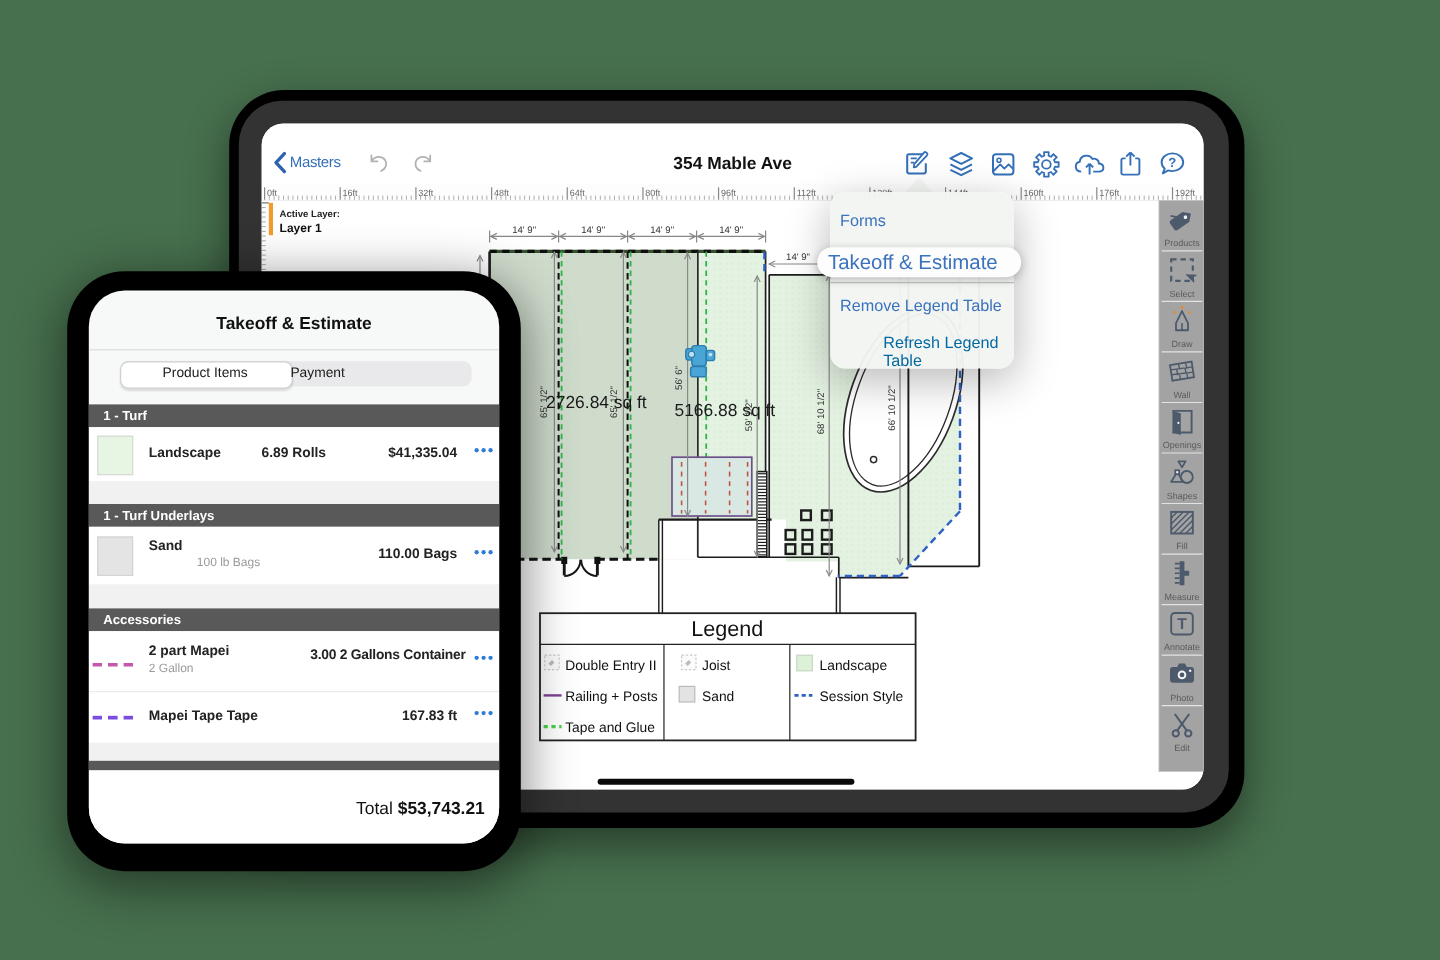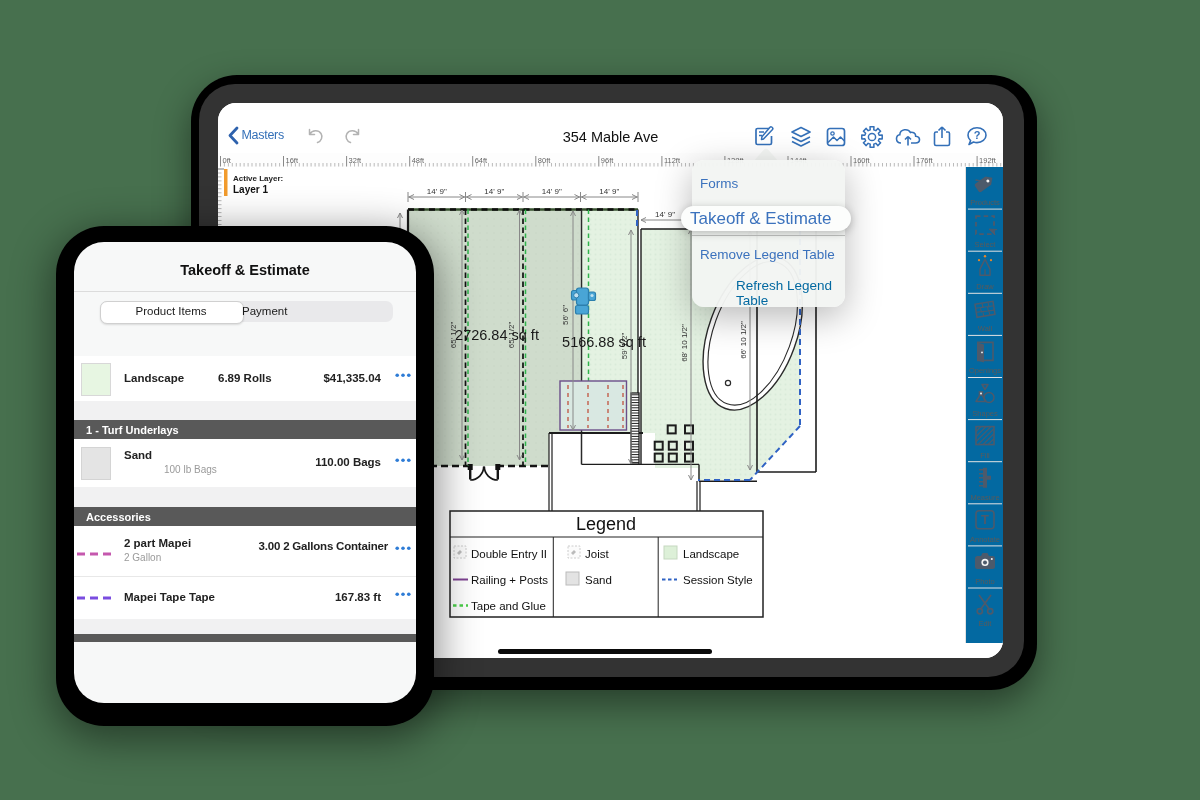--- a/index.html
+++ b/index.html
@@ -22,21 +22,21 @@
       <path d="M10 2 L3 9.5 L10 17" fill="none" stroke="#2e62ad" stroke-width="2.8" stroke-linecap="round" stroke-linejoin="round"></path>
     </svg>
     <div class="abs" style="left:23.5px;top:25px;font-size:12.5px;letter-spacing:-0.3px;color:#3470b8;">Masters</div>
 
     <svg class="abs" style="left:89px;top:24px;" width="18" height="18" viewBox="0 0 18 18">
       <path d="M2.5 7.5 L2.5 2.5 M2.5 7.5 L7.5 7.5 M2.8 7 C5.5 2.8 11.5 2.8 14 6.5 C16 9.8 14.5 14 10.5 15.5" fill="none" stroke="#b3b3b3" stroke-width="1.5" stroke-linecap="round"></path>
     </svg>
     <svg class="abs" style="left:125px;top:24px;" width="18" height="18" viewBox="0 0 18 18">
       <path d="M15.5 7.5 L15.5 2.5 M15.5 7.5 L10.5 7.5 M15.2 7 C12.5 2.8 6.5 2.8 4 6.5 C2 9.8 3.5 14 7.5 15.5" fill="none" stroke="#b3b3b3" stroke-width="1.5" stroke-linecap="round"></path>
     </svg>
-    <div class="abs" style="left:0;top:26px;width:785px;text-align:center;font-size:14.5px;font-weight:normal;color:#111;">354 Mable Ave</div>
+    <div class="abs" style="left:0;top:26px;width:785px;text-align:center;font-size:14.5px;font-weight:bold;color:#111;">354 Mable Ave</div>
 
     <svg class="abs" style="left:535px;top:22px;" width="23" height="23" viewBox="0 0 23 23">
       <path d="M16,3.5 H4.5 Q3,3.5 3,5 V18 Q3,19.5 4.5,19.5 H17 Q18.5,19.5 18.5,18 V11" fill="none" stroke="#3470b8" stroke-width="1.7"></path>
       <path d="M8.5,14.5 L10.5,14 L19.5,4.5 Q20.3,3.5 19.5,2.7 L18.7,2 Q17.8,1.3 17,2.2 L8.9,11.8 Z" fill="#fff" stroke="#3470b8" stroke-width="1.5" stroke-linejoin="round"></path>
       <line x1="6" y1="7" x2="11" y2="7" stroke="#3470b8" stroke-width="1.3"></line>
       <line x1="6" y1="10.5" x2="9" y2="10.5" stroke="#3470b8" stroke-width="1.3"></line>
     </svg>
     <svg class="abs" style="left:571px;top:22px;" width="24" height="24" viewBox="0 0 24 24">
       <g fill="none" stroke="#3470b8" stroke-width="1.7" stroke-linejoin="round">
         <path d="M12,2.5 L21,7 L12,11.5 L3,7 Z"></path>
@@ -626,21 +626,21 @@
       <line x1="235" y1="438.5" x2="250" y2="438.5" stroke="#4bd04a" stroke-width="2.6" stroke-dasharray="3.5 3"></line>
       <rect x="350" y="379" width="12" height="12" fill="#fbfbfb" stroke="#ccc" stroke-width="1" stroke-dasharray="2 1.5"></rect>
       <path d="M353,386 l3,-3 l2,2 l-3,3 z" fill="#bbb"></path>
       <rect x="348" y="405" width="13" height="13" fill="#e3e3e3" stroke="#bbb" stroke-width="1"></rect>
       <rect x="446" y="379" width="13" height="13" fill="#ddf0d8" stroke="#c5d8c0" stroke-width="1"></rect>
       <line x1="444" y1="412.5" x2="459" y2="412.5" stroke="#2f62c4" stroke-width="2.2" stroke-dasharray="3.5 2.5"></line>
     </g>
   </svg>
   </div>
 
-  <div class="abs" id="toolbar" style="left:747px;top:64px;width:38px;height:476px;background:#0369a1;border-left:1px solid #e2e2e2;">
+  <div class="abs" id="toolbar" style="left:747px;top:64px;width:38px;height:476px;background:#a3a3a3;border-left:1px solid #e2e2e2;">
   <svg width="38" height="476" style="position:absolute;left:0;top:0;">
     <g stroke="#e3e3e3" stroke-width="1">
       <line x1="2" y1="42.1" x2="36" y2="42.1"></line>
       <line x1="2" y1="84.2" x2="36" y2="84.2"></line>
       <line x1="2" y1="126.3" x2="36" y2="126.3"></line>
       <line x1="2" y1="168.4" x2="36" y2="168.4"></line>
       <line x1="2" y1="210.5" x2="36" y2="210.5"></line>
       <line x1="2" y1="252.6" x2="36" y2="252.6"></line>
       <line x1="2" y1="294.7" x2="36" y2="294.7"></line>
       <line x1="2" y1="336.8" x2="36" y2="336.8"></line>
@@ -748,20 +748,23 @@
 <div class="abs" id="phone-black" style="left:56px;top:226px;width:378px;height:500px;background:#000;border-radius:48px;box-shadow:0 10px 42px 4px rgba(0,0,0,0.45);"></div>
 <div class="abs" id="phone" style="left:74px;top:242px;width:342px;height:461px;background:#f7f8f8;border-radius:30px;overflow:hidden;">
   <div class="abs" style="left:0;top:20px;width:342px;text-align:center;font-size:14.5px;font-weight:bold;color:#111;">Takeoff &amp; Estimate</div>
   <div class="abs" style="left:0;top:48.5px;width:342px;height:1px;background:#dcdcdc;"></div>
 
   <div class="abs" style="left:26px;top:58.5px;width:293px;height:21px;background:#e9e9eb;border-radius:7px;"></div>
   <div class="abs" style="left:26px;top:58.5px;width:142px;height:21px;background:#fff;border:0.5px solid #d0d0d0;border-radius:7px;box-shadow:0 1px 2px rgba(0,0,0,0.12);"></div>
   <div class="abs" style="left:26px;top:63px;width:142px;text-align:center;font-size:11.5px;font-weight:normal;color:#1a1a1a;">Product Items</div>
   <div class="abs" style="left:168px;top:63px;width:151px;text-align:left;font-size:11.5px;color:#1a1a1a;">Payment</div>
 
+  <div class="abs" style="left:0;top:95px;width:342px;height:19px;background:#595959;">
+    <div class="abs" style="left:12px;top:3.5px;font-size:11px;font-weight:bold;color:#fff;">1 - Turf</div>
+  </div>
   <div class="abs" style="left:0;top:114px;width:342px;height:44.5px;background:#fff;">
     <div class="abs" style="left:7px;top:7px;width:28px;height:31px;background:#e7f6e2;border:1px solid #d8d8d8;"></div>
     <div class="abs" style="left:50px;top:16px;font-size:11.5px;font-weight:bold;color:#222;">Landscape</div>
     <div class="abs" style="left:144px;top:16px;font-size:11.5px;font-weight:bold;color:#222;">6.89 Rolls</div>
     <div class="abs" style="left:187px;top:16px;width:120px;text-align:right;font-size:11.5px;font-weight:bold;color:#222;">$41,335.04</div>
     <svg class="abs" style="left:321px;top:17px;" width="16" height="5">
         <g fill="#2e7cd6">
           <circle cx="2.2" cy="2.2" r="1.8"></circle>
           <circle cx="8" cy="2.2" r="1.8"></circle>
           <circle cx="13.8" cy="2.2" r="1.8"></circle>
@@ -816,13 +819,16 @@
     <svg class="abs" style="left:321px;top:15px;" width="16" height="5">
         <g fill="#2e7cd6">
           <circle cx="2.2" cy="2.2" r="1.8"></circle>
           <circle cx="8" cy="2.2" r="1.8"></circle>
           <circle cx="13.8" cy="2.2" r="1.8"></circle>
         </g>
       </svg>
   </div>
   <div class="abs" style="left:0;top:377px;width:342px;height:14.5px;background:#f1f1f2;"></div>
   <div class="abs" style="left:0;top:391.5px;width:342px;height:8.5px;background:#595959;"></div>
+  <div class="abs" style="left:0;top:400px;width:342px;height:61px;background:#fff;">
+    <div class="abs" style="left:0px;top:24px;width:330px;text-align:right;font-size:14.5px;color:#111;">Total <b>$53,743.21</b></div>
+  </div>
 </div>
 
 </body></html>

